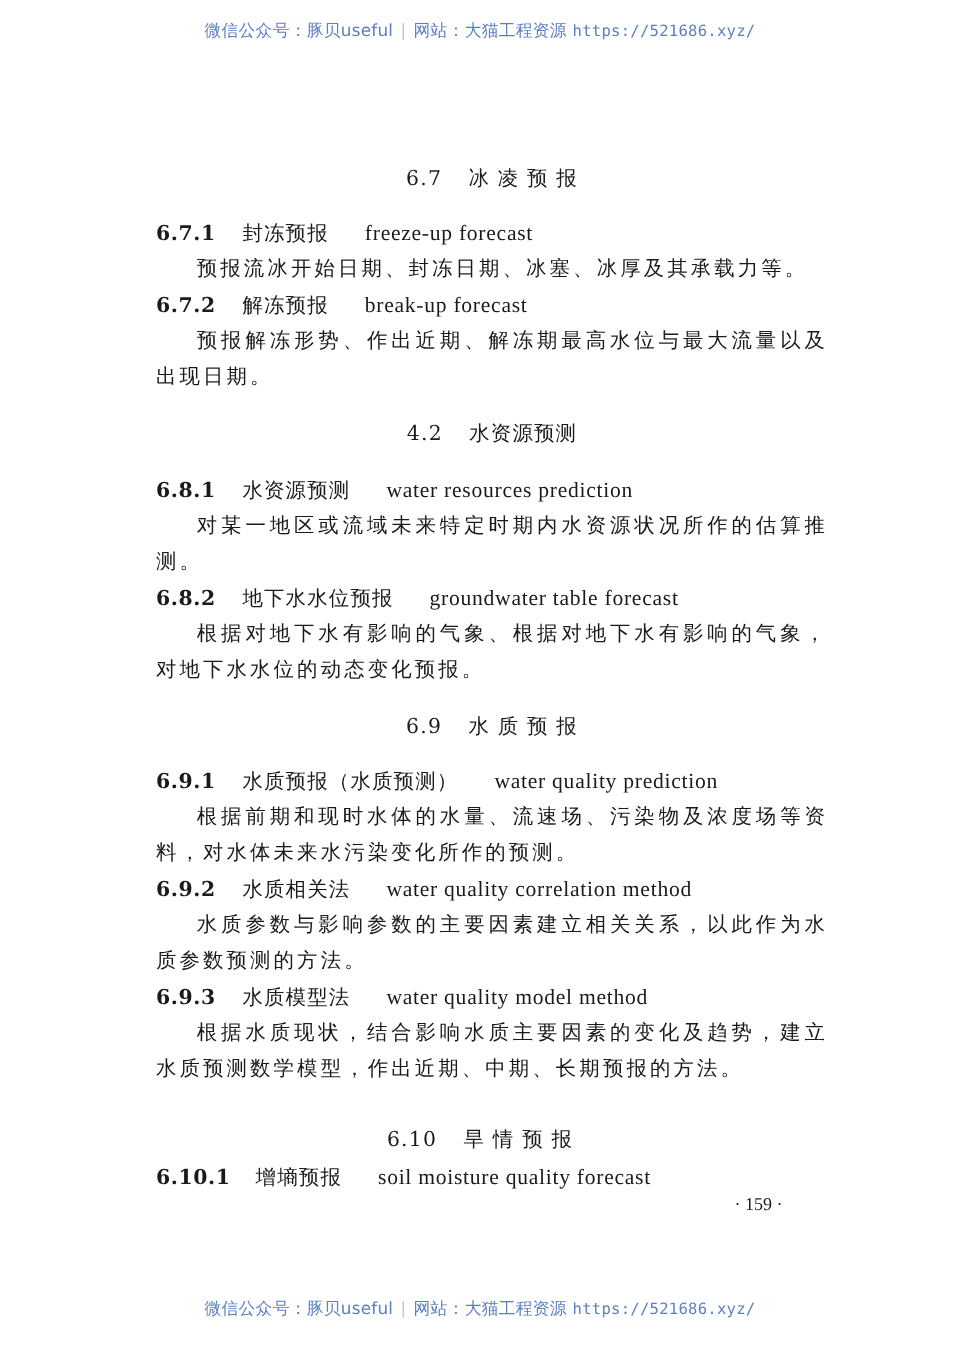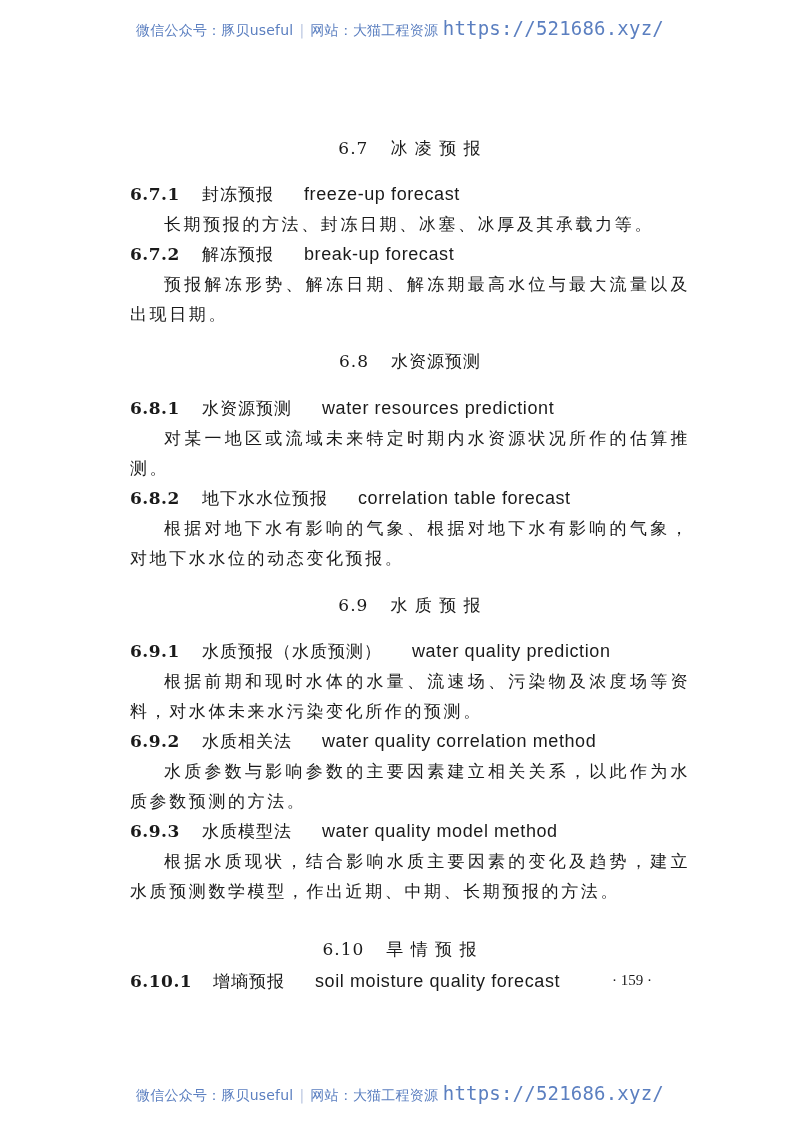--- a/index.html
+++ b/index.html
@@ -7,78 +7,78 @@
     width: 800px; height: 1131px; position: relative; overflow: hidden;
     font-family: "DejaVu Serif", "Liberation Serif", serif;
     color: #1a1a1a;
   }
   .watermark {
     position: absolute; left: 0; width: 800px; text-align: center;
     font-size: 14px; color: #5b7fc0; letter-spacing: 0.2px;
     font-family: "DejaVu Sans", "Liberation Sans", sans-serif;
   }
   .watermark .sep { color: #b9c6e0; margin: 0 6px; }
-  .watermark .url { font-family: "DejaVu Sans Mono", "Liberation Mono", monospace; font-size: 19px; }
+  .watermark .url { font-family: "DejaVu Sans Mono", "Liberation Mono", monospace; font-size: 13px; }
   .wm-top { top: 17px; }
   .wm-bottom { top: 1082px; }
 
   .page { position: absolute; left: 130px; top: 0; width: 560px; }
   .section-title {
     position: absolute; left: 0; width: 560px; text-align: center;
     font-size: 17px; font-weight: normal; letter-spacing: 1px;
     font-family: "DejaVu Sans", "Liberation Sans", sans-serif;
   }
   .section-title .num { font-family: "DejaVu Serif", serif; margin-right: 22px; }
   .term {
     position: absolute; left: 0; font-size: 17px; white-space: nowrap;
   }
   .term .tnum { font-weight: bold; display: inline-block; width: 72px; font-family: "DejaVu Serif", serif; letter-spacing: 0.5px; }
   .term .tnum.wide { width: 83px; }
   .term .cn { font-family: "DejaVu Sans", sans-serif; letter-spacing: 1px; margin-right: 30px; }
-  .term .en { font-family: Liberation Sans, sans-serif; font-size: 18px; letter-spacing: 0.6px; }
+  .term .en { font-family: Liberation Serif, serif; font-size: 18px; letter-spacing: 0.6px; }
   .para {
     position: absolute; left: 0; width: 560px; font-size: 17px; line-height: 30px;
     font-family: "DejaVu Sans", sans-serif; letter-spacing: 2.6px; text-indent: 34px;
     text-align: justify;
   }
   .pageno {
-    position: absolute; left: 612px; top: 972px; font-size: 15px;
+    position: absolute; left: 612px; top: 996px; font-size: 15px;
     font-family: "Liberation Serif", serif; white-space: nowrap;
   }
 </style>
 </head>
 <body>
 
 <div class="watermark wm-top">
   <span>微信公众号：豚贝useful</span><span class="sep">|</span><span>网站：大猫工程资源</span> <span class="url">https://521686.xyz/</span>
 </div>
 
 <div class="page">
 
   <div class="section-title" style="top:137px">
     <span class="num">6.7</span><span>冰 凌 预 报</span>
   </div>
   <div class="term" style="top:183px">
     <span class="tnum">6.7.1</span><span class="cn">封冻预报</span><span class="en">freeze-up forecast</span>
   </div>
-  <div class="para" style="top:209px">长期预报的方法、封冻日期、冰塞、冰厚及其承载力等。</div>
+  <div class="para" style="top:209px">预报流冰开始日期、封冻日期、冰塞、冰厚及其承载力等。</div>
   <div class="term" style="top:243px">
     <span class="tnum">6.7.2</span><span class="cn">解冻预报</span><span class="en">break-up forecast</span>
   </div>
-  <div class="para" style="top:269px">预报解冻形势、解冻日期、解冻期最高水位与最大流量以及出现日期。</div>
+  <div class="para" style="top:269px">预报解冻形势、作出近期、解冻期最高水位与最大流量以及出现日期。</div>
 
   <div class="section-title" style="top:350px">
-    <span class="num">6.8</span><span>水资源预测</span>
+    <span class="num">4.2</span><span>水资源预测</span>
   </div>
   <div class="term" style="top:397px">
-    <span class="tnum">6.8.1</span><span class="cn">水资源预测</span><span class="en">water resources predictiont</span>
+    <span class="tnum">6.8.1</span><span class="cn">水资源预测</span><span class="en">water resources prediction</span>
   </div>
   <div class="para" style="top:423px">对某一地区或流域未来特定时期内水资源状况所作的估算推测。</div>
   <div class="term" style="top:487px">
-    <span class="tnum">6.8.2</span><span class="cn">地下水水位预报</span><span class="en">correlation table forecast</span>
+    <span class="tnum">6.8.2</span><span class="cn">地下水水位预报</span><span class="en">groundwater table forecast</span>
   </div>
   <div class="para" style="top:513px">根据对地下水有影响的气象、根据对地下水有影响的气象，对地下水水位的动态变化预报。</div>
 
   <div class="section-title" style="top:594px">
     <span class="num">6.9</span><span>水 质 预 报</span>
   </div>
   <div class="term" style="top:640px">
     <span class="tnum">6.9.1</span><span class="cn">水质预报（水质预测）</span><span class="en">water quality prediction</span>
   </div>
   <div class="para" style="top:666px">根据前期和现时水体的水量、流速场、污染物及浓度场等资料，对水体未来水污染变化所作的预测。</div>

